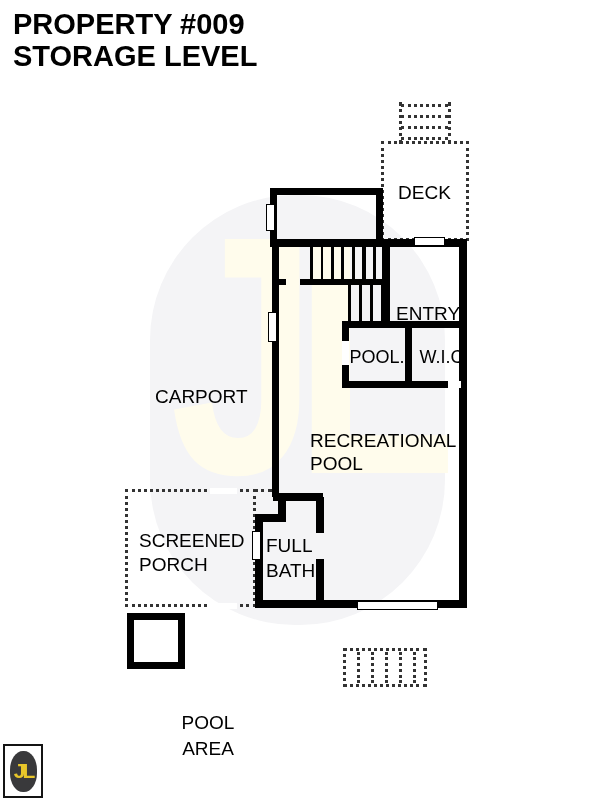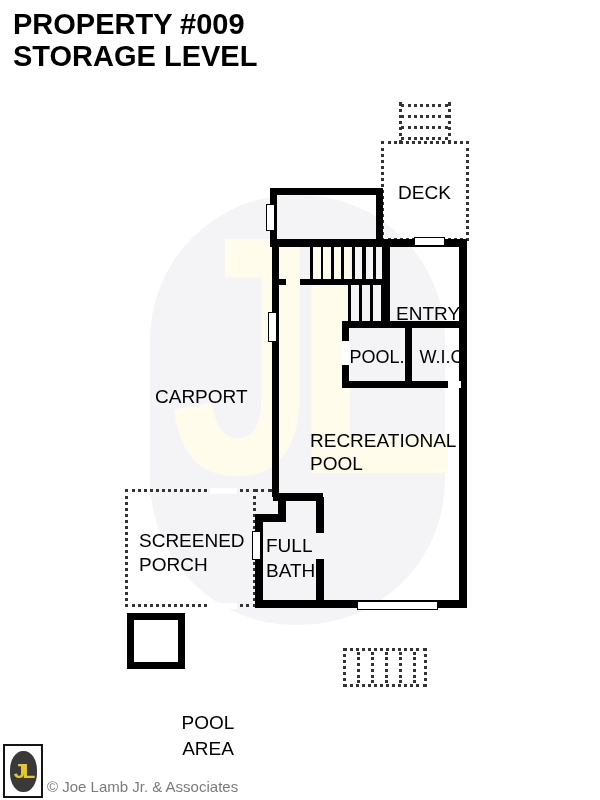--- a/index.html
+++ b/index.html
@@ -113,15 +113,14 @@
   <div class="lbl" style="left:139px;top:529px;line-height:24px;">SCREENED
 PORCH</div>
   <div class="lbl ctr" style="left:172px;top:710px;width:72px;line-height:26px;">POOL
 AREA</div>
 
   <div id="logo">
     <div id="logo-oval">
       <span>JL</span>
     </div>
   </div>
-  <div id="copyright">© Joe Lamb Jr. &amp; Associates</div>
 
 </div>
 
 </body></html>

